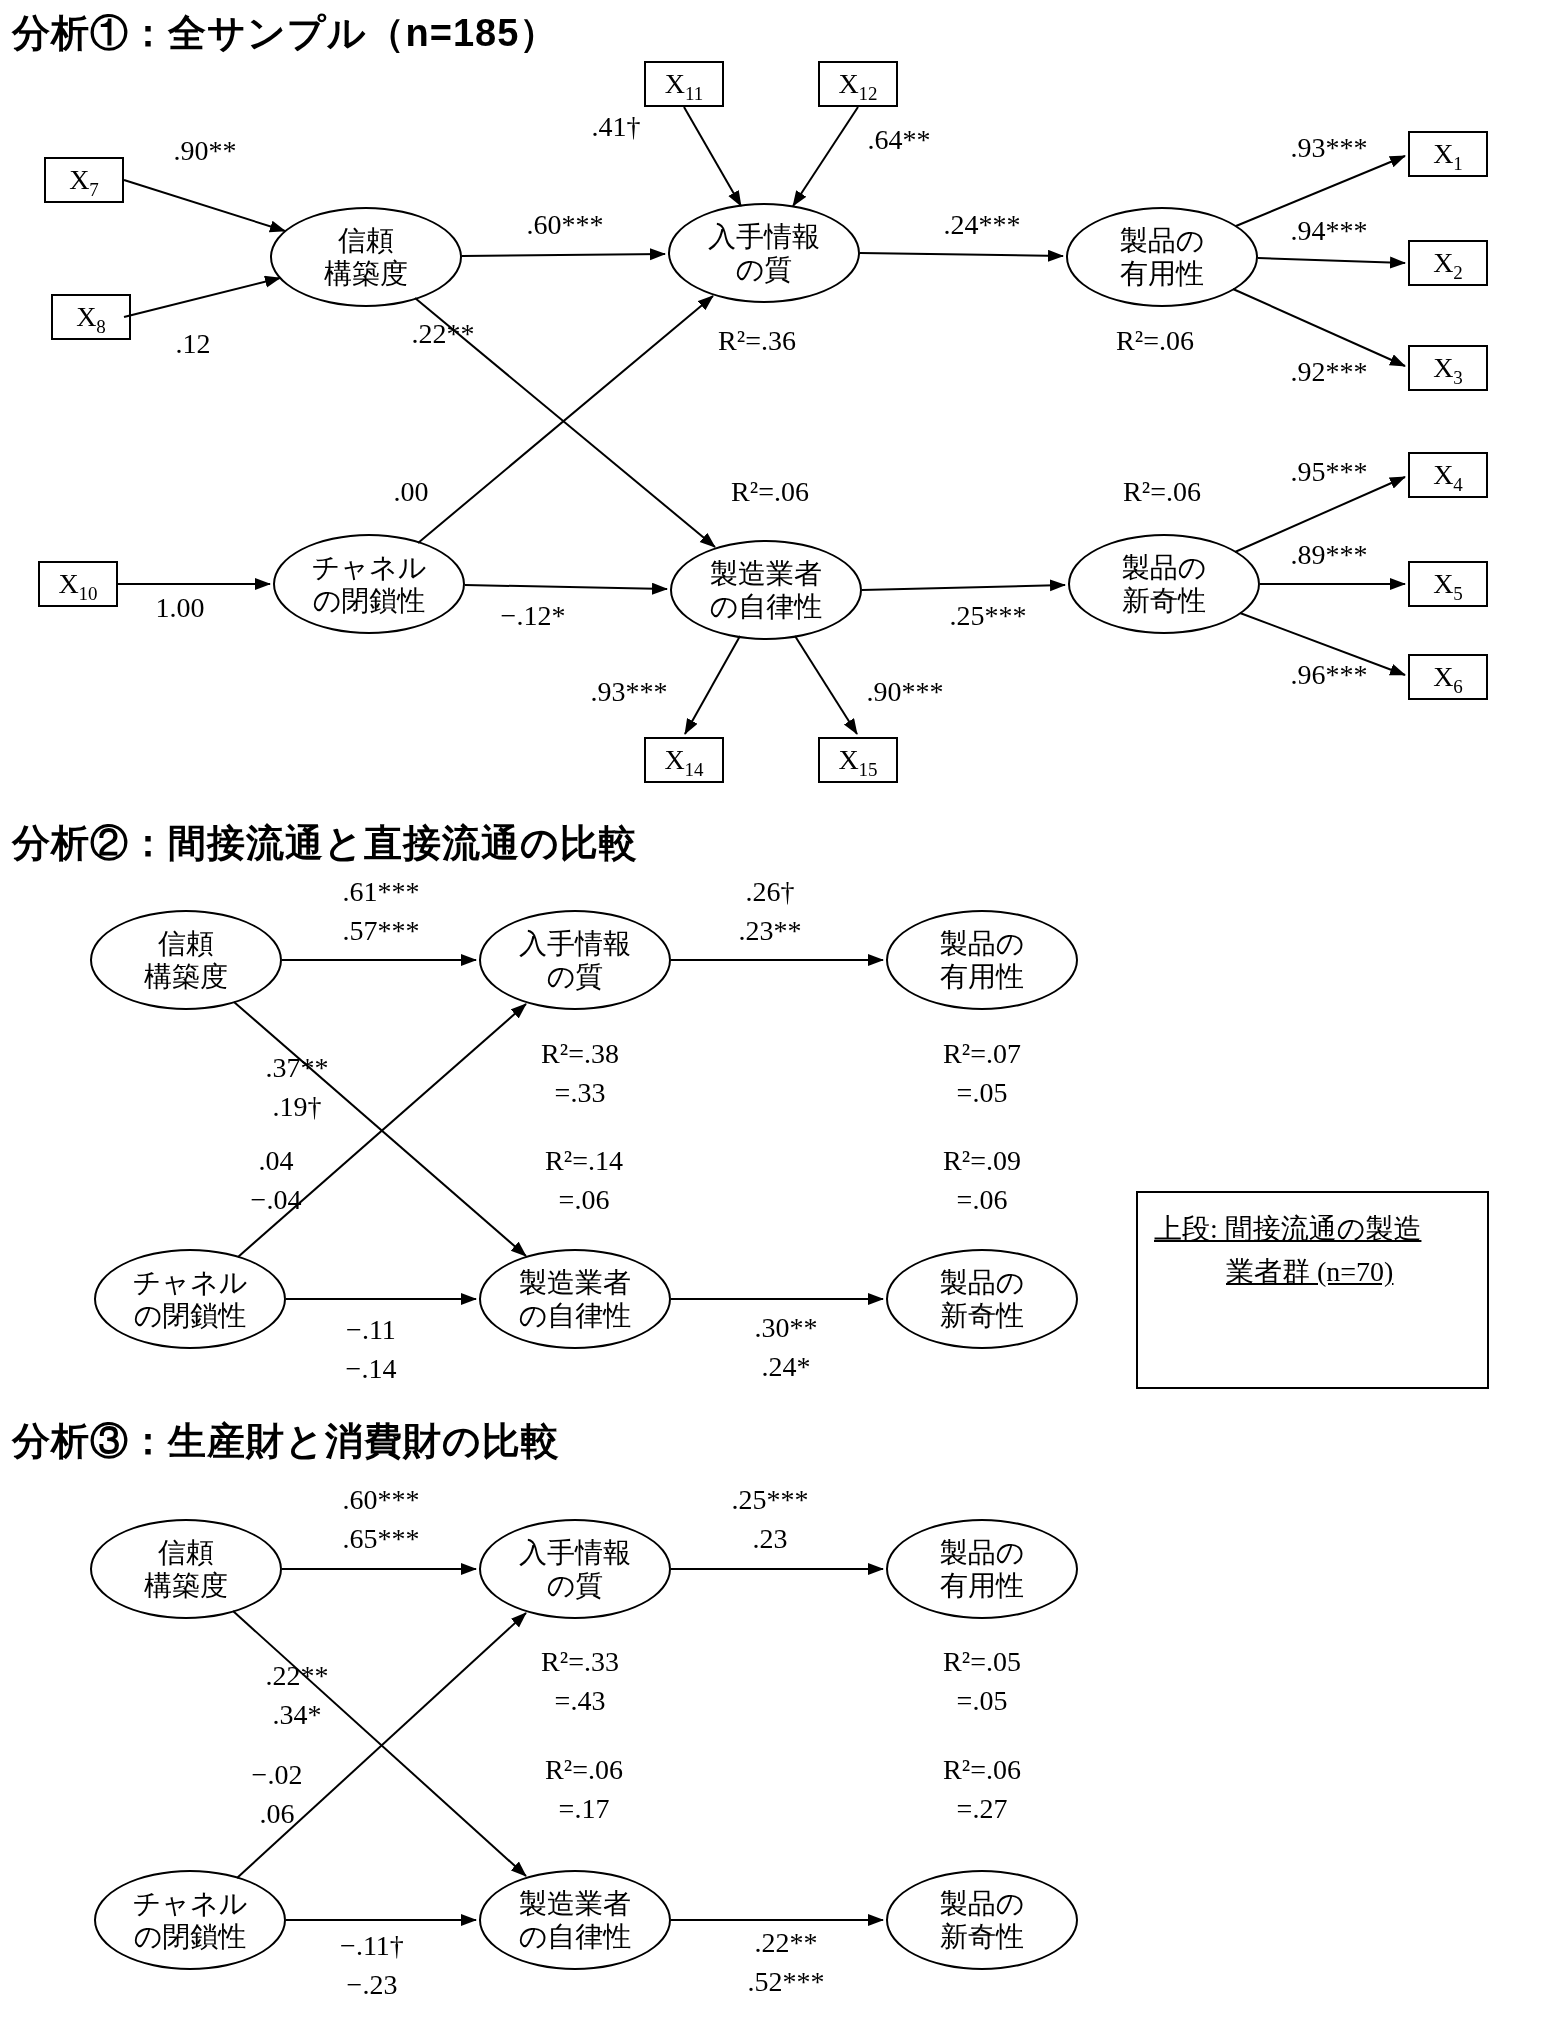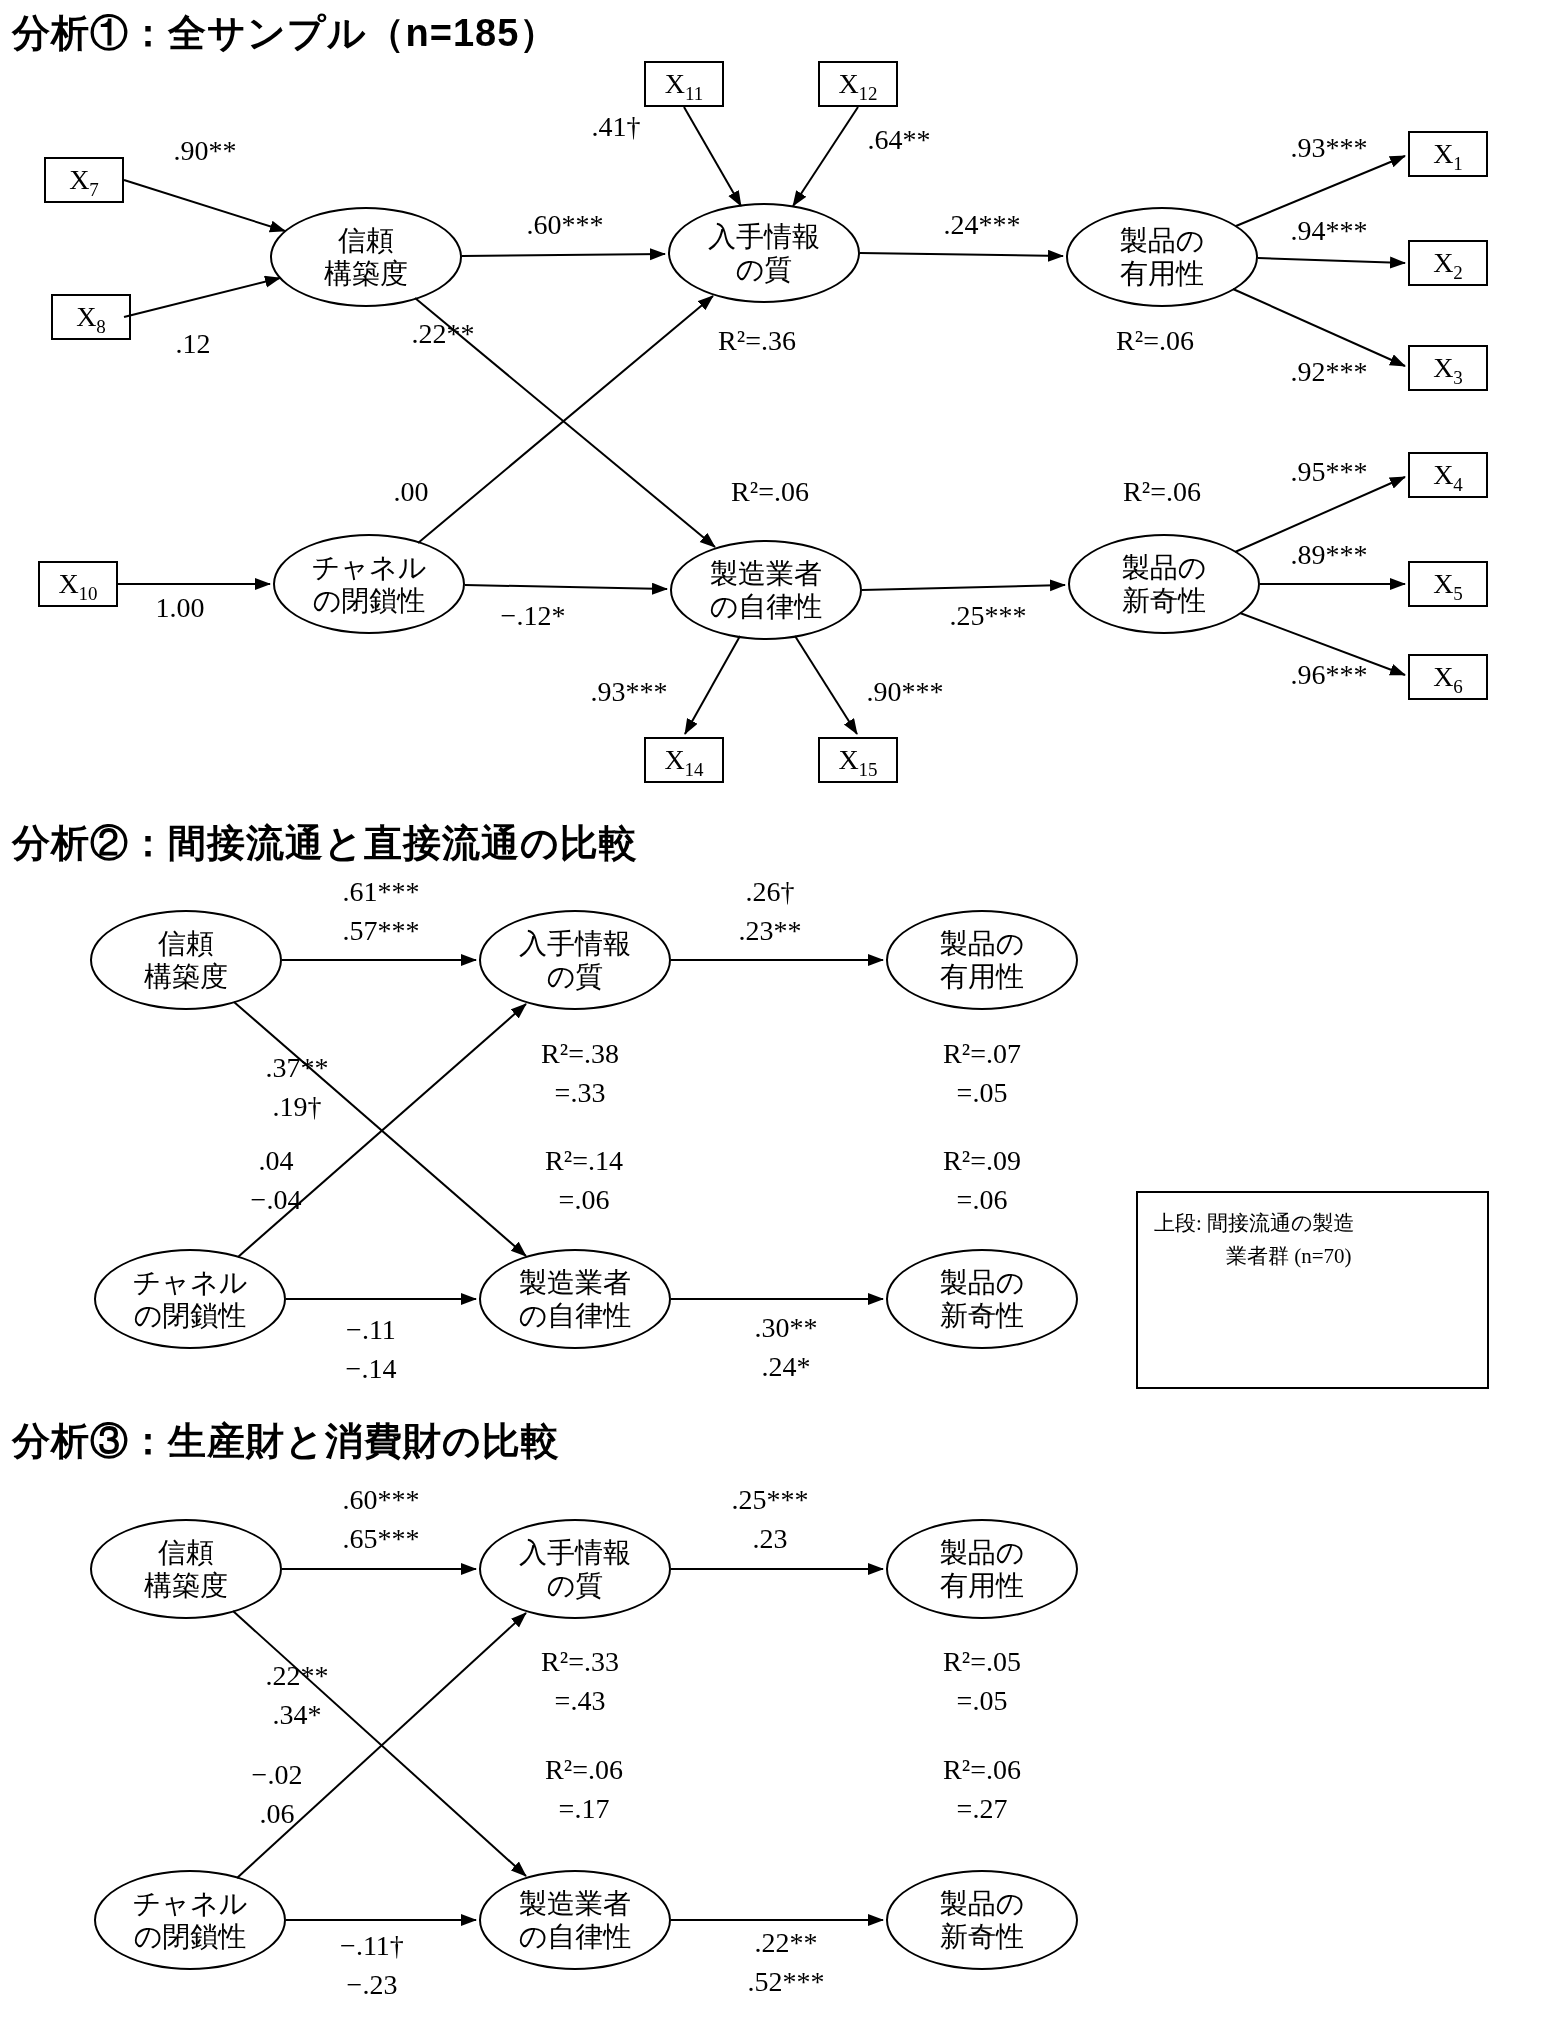--- a/index.html
+++ b/index.html
@@ -23,21 +23,21 @@
     background:#fff; display:flex; align-items:center; justify-content:center;
     font-size:28px; z-index:1;
   }
   .rect sub { font-size:19px; line-height:0;text-align:center; }
   .lbl {
     position:absolute; transform:translate(-50%,-50%); font-size:28px;
     white-space:pre-line; text-align:center; line-height:1.38; z-index:1;
   }
   .legend {
     position:absolute; width:353px; height:198px; border:2px solid #000;
-    background:#fff; padding:14px 10px 0 16px; font-size:21px; line-height:1.55; z-index:1;
+    background:#fff; padding:14px 10px 0 16px; font-size:28px; line-height:1.55; z-index:1;text-decoration:underline;
   }
   .lg-indent { padding-left:72px; }
   svg.wires { position:absolute; left:0; top:0; z-index:2; pointer-events:none; }
 </style>
 </head>
 <body>
 
 <div class="canvas">
 
   <div class="sec-title" style="left:12px;top:8px">分析①：全サンプル（n=185）</div>

